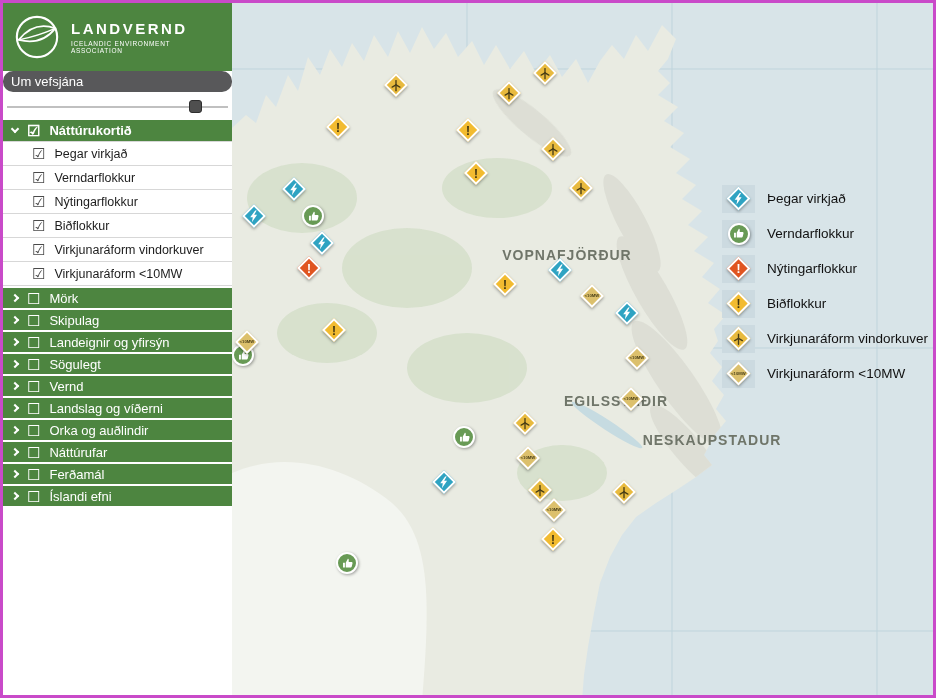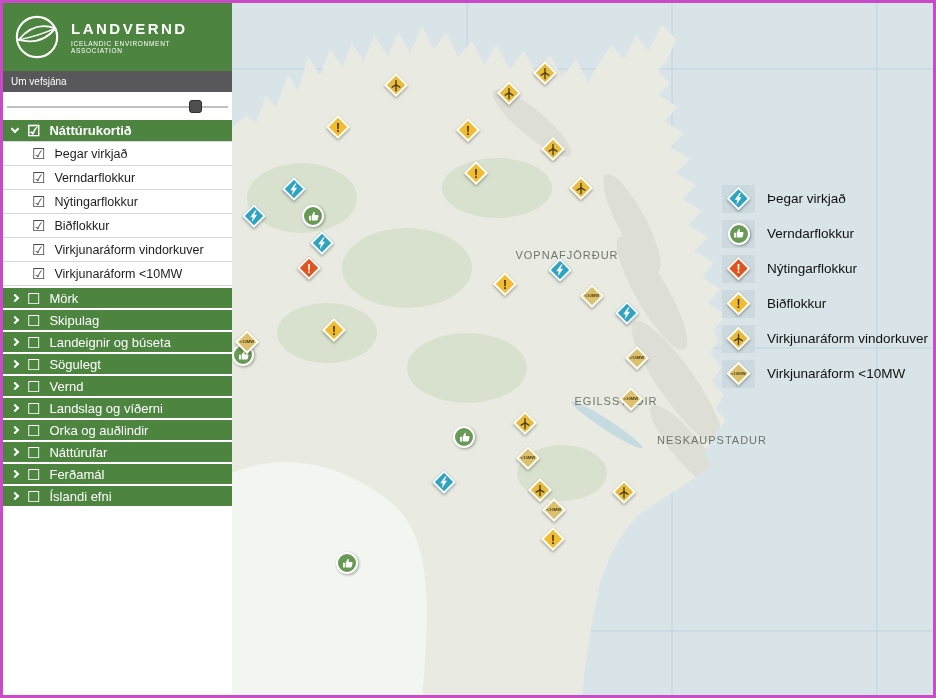--- a/index.html
+++ b/index.html
@@ -8,22 +8,22 @@
     width:936px; height:698px; border:3px solid var(--border,#c94ac9);
     display:flex; overflow:hidden; position:relative; background:#fff;
     font-family:"Liberation Sans", sans-serif;
   }
   
   .sidebar { width:229px; flex:none; background:#fff; display:flex; flex-direction:column; overflow:hidden; }
   .logo-header { background:var(--green,#4d8540); height:68px; flex:none; display:flex; align-items:center; gap:10px; padding:0 10px; }
   .logo-circle { width:48px; height:48px; flex:none; }
   .logo-title { color:#fff; font-size:15px; font-weight:bold; letter-spacing:2.5px; }
   .logo-subtitle { color:#fff; font-size:6.5px; letter-spacing:.7px; margin-top:3px; }
-  .menu-bar { background:var(--gray,#58585a); color:#fff; font-size:10px; height:21px; flex:none;
-              display:flex; align-items:center; padding:0 8px; margin-bottom:2px; cursor:pointer; }
+  .menu-bar { background:var(--gray,#58585a); color:#fff; font-size:13px; height:21px; flex:none;
+              display:flex; align-items:center; padding:0 8px; margin-bottom:2px; cursor:pointer;border-radius:10px; }
   .menu-bar:first-of-type { margin-top:10px; }
   .slider-row { height:26px; flex:none; position:relative; }
   .slider-track { position:absolute; left:4px; right:4px; top:12px; height:2px; background:#c0c0c0; }
   .slider-handle { position:absolute; top:6px; left:186px; width:13px; height:13px; background:#4f4f4f; border:1px solid #2e2e2e; border-radius:3px; }
   .layer-header { background:var(--green,#4d8540); color:#fff; height:21px; flex:none;
                   display:flex; align-items:center; gap:9px; padding:0 9px; font-weight:bold; font-size:13px; }
   .chev { width:6px; height:6px; border-right:2px solid #fff; border-bottom:2px solid #fff; display:inline-block; flex:none; }
   .chev.right { transform:rotate(-45deg); }
   .chev.down { transform:rotate(45deg); margin-top:-3px; }
   .cbx { font-size:15px; line-height:1; }
@@ -32,22 +32,22 @@
   .layer-desc { font-style:italic; font-size:11px; color:#2e2e2e; margin:6px 9px 7px; line-height:1.42; }
   .layer-items { border-top:1px solid #d7d7d7; }
   .layer-item { display:flex; align-items:center; gap:9px; height:24px; padding:0 8px 0 29px;
                 border-bottom:1px solid #d7d7d7; font-size:12.5px; color:#1d1d1d; cursor:pointer; }
   .sections { margin-top:2px; }
   .section-row { background:var(--green,#4d8540); color:#fff; height:20px; display:flex; align-items:center;
                  gap:9px; padding:0 9px; margin-bottom:2px; font-size:13px; cursor:pointer; }
   
   .map { flex:1; position:relative; background:var(--ocean,#d8e4e8); overflow:hidden; }
   .terrain { position:absolute; left:0; top:0; }
-  .maplabel { position:absolute; transform:translate(-50%,-50%); color:#6f7569; font-size:11px;
-              letter-spacing:1px; white-space:nowrap; z-index:2; }
+  .maplabel { position:absolute; transform:translate(-50%,-50%); color:#6f7569; font-size:14px;
+              letter-spacing:1px; white-space:nowrap; z-index:2;font-weight:bold; }
   .mk { position:absolute; transform:translate(-50%,-50%); z-index:3; cursor:pointer; }
   .dia { width:17px; height:17px; transform:rotate(45deg); border:2px solid #fff;
          box-shadow:1px 1px 3px rgba(0,0,0,.35); display:flex; align-items:center; justify-content:center; }
   .dia > * { transform:rotate(-45deg); }
   .dia.virkjad { background:var(--mblue,#2fa3c2); }
   .dia.nyting  { background:var(--mred,#e05420); }
   .dia.bid     { background:var(--myellow,#f2bb30); }
   .dia.vind    { background:#e8ba3e; }
   .dia.tenmw   { background:var(--mtan,#dcc06c); }
   .ex { font-weight:bold; font-size:12px; line-height:1; }
@@ -130,21 +130,21 @@
           <span>Mörk</span>
         </div>
         <div class="section-row">
           <span class="chev right"></span>
           <span class="cbx white">☐</span>
           <span>Skipulag</span>
         </div>
         <div class="section-row">
           <span class="chev right"></span>
           <span class="cbx white">☐</span>
-          <span>Landeignir og búseta</span>
+          <span>Landeignir og yfirsýn</span>
         </div>
         <div class="section-row">
           <span class="chev right"></span>
           <span class="cbx white">☐</span>
           <span>Sögulegt</span>
         </div>
         <div class="section-row">
           <span class="chev right"></span>
           <span class="cbx white">☐</span>
           <span>Vernd</span>

